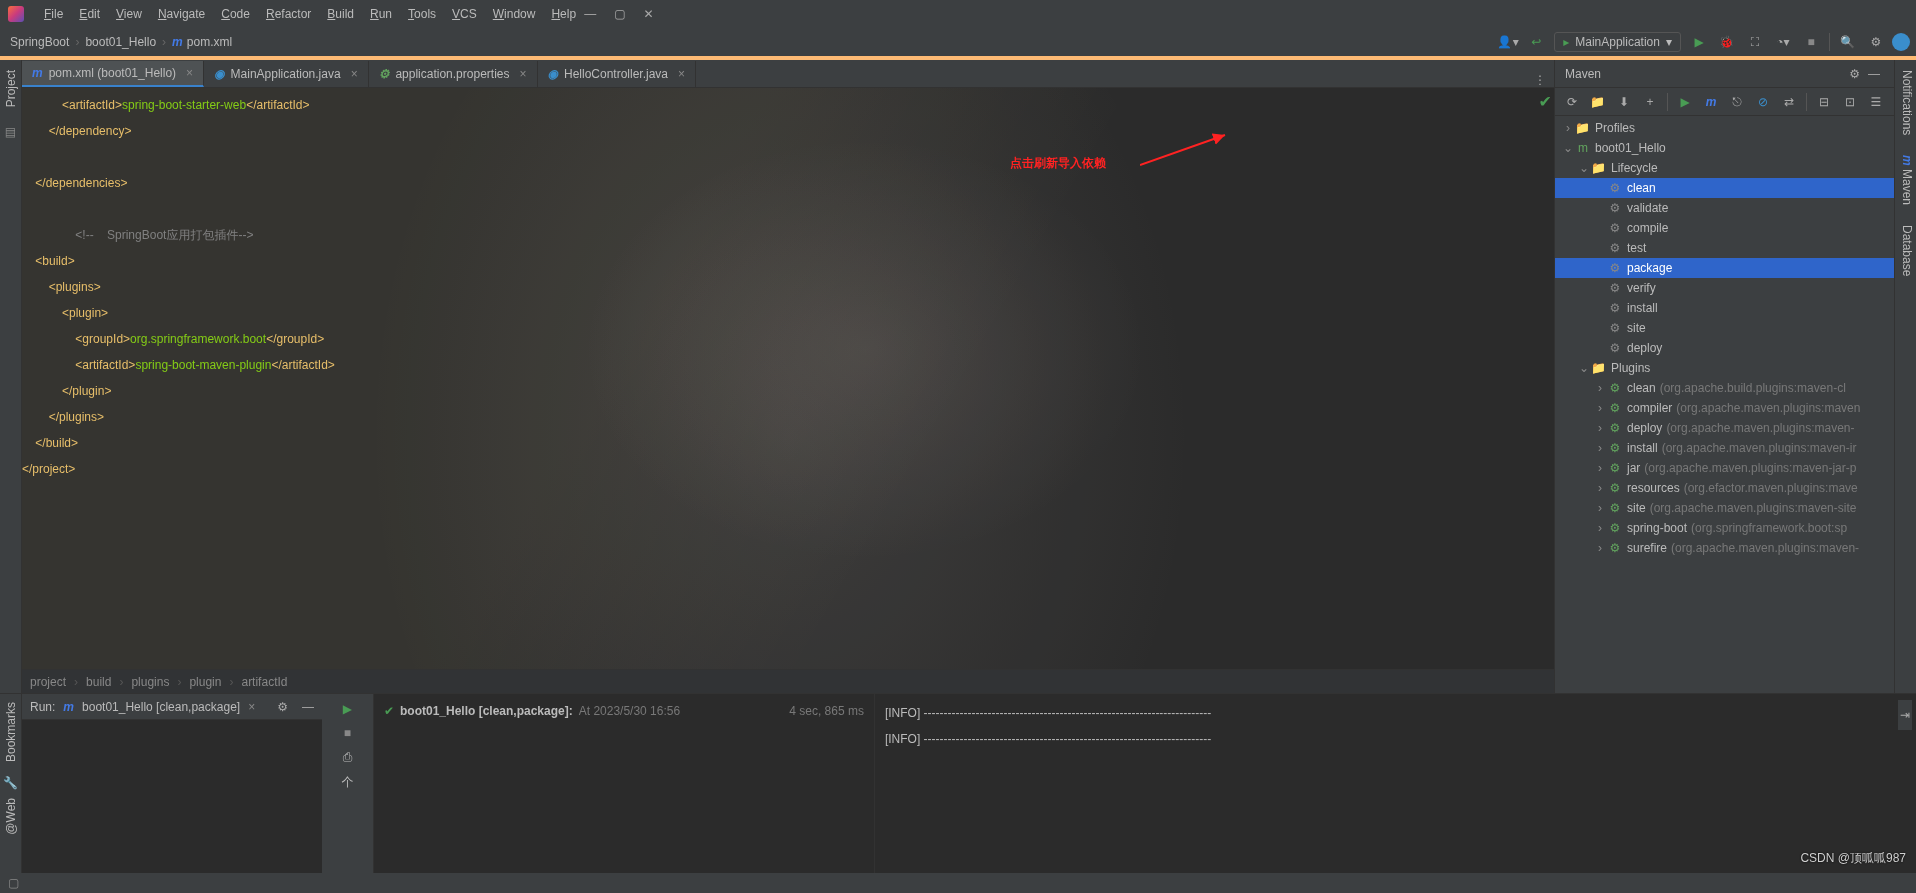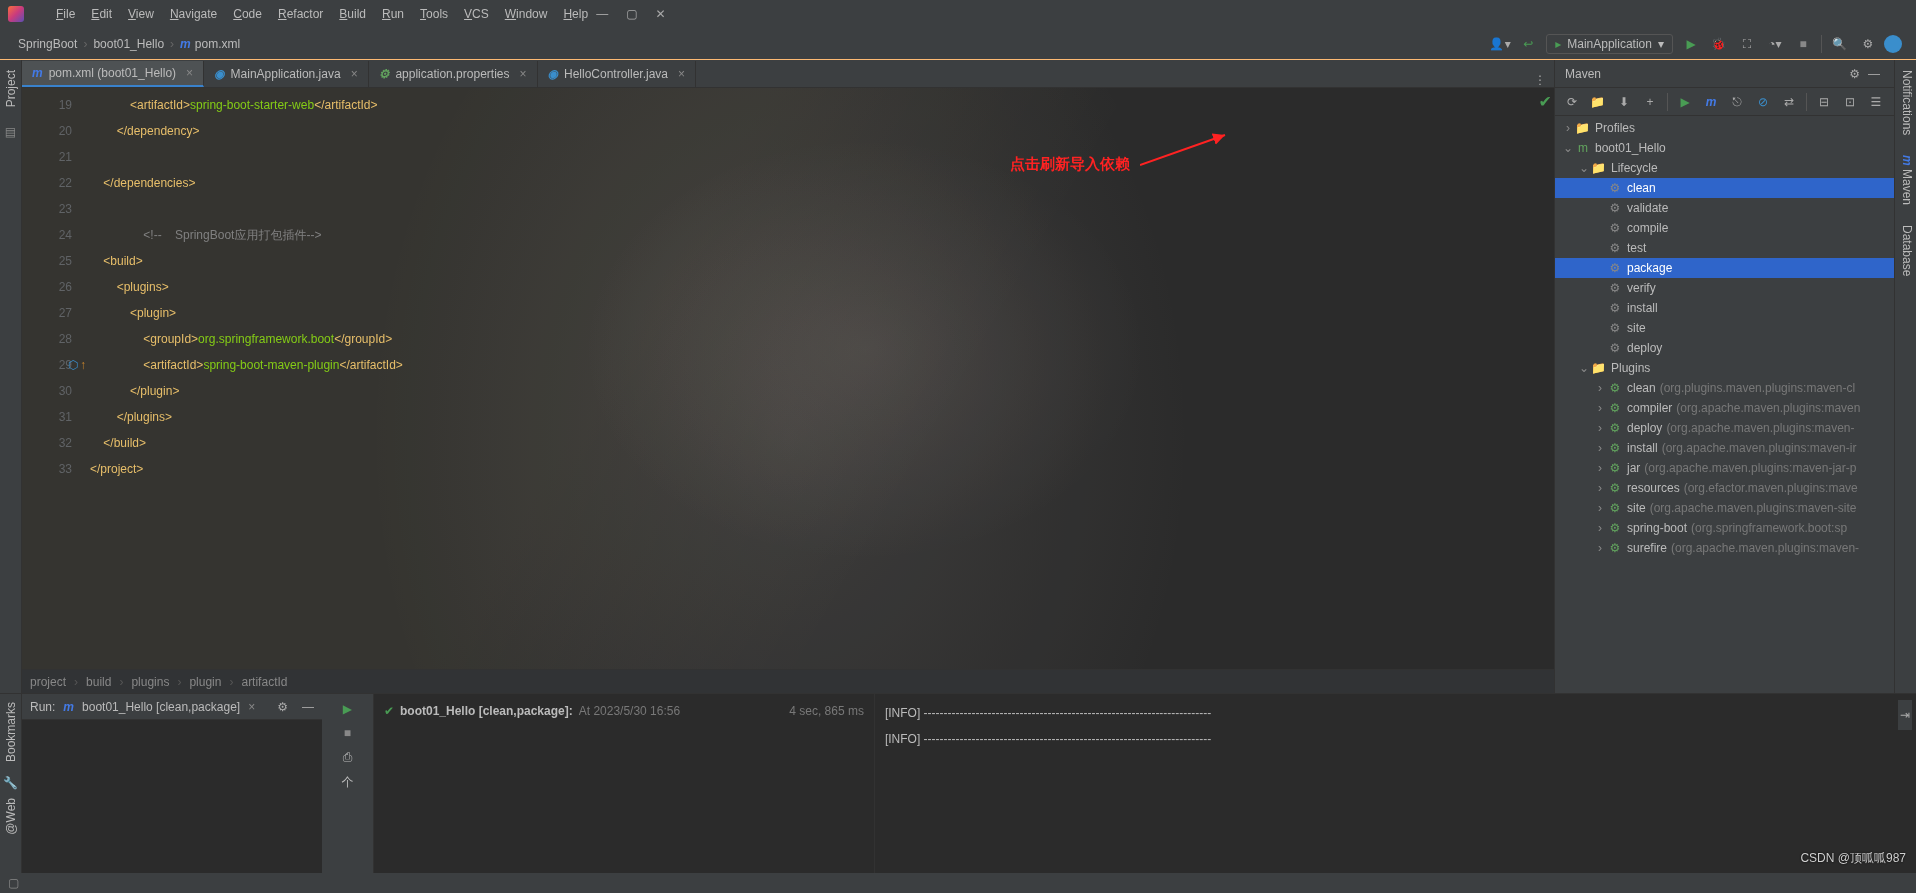--- a/index.html
+++ b/index.html
@@ -3,21 +3,21 @@
 <meta charset="utf-8">
 <style>
 *{margin:0;padding:0;box-sizing:border-box;font-family:"Segoe UI",sans-serif;font-size:12px;user-select:none}
 body{background:#2b2b2b;color:#bbb;width:1916px;height:893px;overflow:hidden;position:relative;display:flex;flex-direction:column}
 .menubar{height:28px;background:#3c3f41;display:flex;align-items:center;padding:0 8px;color:#bbb}
 .menubar .logo{width:16px;height:16px;margin-right:12px;background:linear-gradient(135deg,#fa6e3d,#c93b7e,#5b4fb5);border-radius:3px}
 .menubar .menu-item{padding:0 8px;cursor:pointer}
 .menubar .menu-item u{text-decoration:underline}
 .menubar .title-center{flex:1;text-align:center;color:#888}
 .menubar .win-controls{display:flex;gap:18px;padding-right:6px;color:#aaa}
-.navbar{height:32px;background:#3c3f41;display:flex;align-items:center;padding:0 12px;border-bottom:1px solid #fdba74}
+.navbar{height:32px;background:#3c3f41;display:flex;align-items:center;padding:0 4px;border-bottom:4px solid #fdba74}
 .navbar .crumb{color:#bbb;padding:0 6px}
 .navbar .crumb.sep{color:#666;padding:0}
 .navbar .m-icon{color:#437ae6;font-weight:bold;font-style:italic;margin-right:4px}
 .navbar .spacer{flex:1}
 .navbar .btn{width:24px;height:24px;display:flex;align-items:center;justify-content:center;cursor:pointer;color:#aaa;margin:0 2px}
 .navbar .run-config{background:#3c3f41;border:1px solid #555;border-radius:3px;padding:2px 8px;display:flex;align-items:center;gap:6px;margin:0 4px}
 .main{flex:1;display:flex;position:relative;min-height:0}
 .left-gutter{width:22px;background:#3c3f41;display:flex;flex-direction:column;align-items:center;border-right:1px solid #323232}
 .left-gutter .tab{writing-mode:vertical-rl;transform:rotate(180deg);padding:10px 2px;color:#bbb;cursor:pointer}
 .left-gutter .icon-folder{margin-top:8px;color:#888}
@@ -73,30 +73,30 @@
 .run-sidebar{width:52px;background:#3c3f41;display:flex;flex-direction:column;align-items:center;gap:10px;padding-top:8px;border-right:1px solid #323232}
 .run-sidebar .play{color:#499c54}
 .run-tree{width:500px;padding:6px 10px;color:#bbb}
 .run-tree .row{display:flex;align-items:center;gap:6px;height:22px}
 .run-tree .check{color:#499c54}
 .run-tree .gray{color:#787878}
 .run-tree .timing{margin-left:auto;color:#787878}
 .run-console{flex:1;padding:6px 10px;font-family:Consolas,monospace;font-size:13px;line-height:26px;color:#bbb;border-left:1px solid #323232;position:relative}
 .run-console .fold{position:absolute;right:4px;top:6px;color:#aaa;background:#3c3f41;padding:2px}
 .statusbar{height:20px;background:#3c3f41;display:flex;align-items:center;padding:0 8px;color:#888}
-.annotation{position:absolute;color:#f22;font-size:15px;font-weight:bold;pointer-events:none}
+.annotation{position:absolute;color:#f22;font-size:12px;font-weight:bold;pointer-events:none}
 .arrow{position:absolute;pointer-events:none}
 .watermark{position:absolute;right:10px;bottom:26px;color:#d0d0d0;text-shadow:0 0 2px #000}
 </style>
 </head>
 <body>
 
 <div class="menubar">
   <div class="logo"></div>
-  <div id="menu-items" style="display: flex; margin-left: 12px;">
+  <div id="menu-items" style="display: flex;">
       <span class="menu-item"><u>F</u>ile</span>
       <span class="menu-item"><u>E</u>dit</span>
       <span class="menu-item"><u>V</u>iew</span>
       <span class="menu-item"><u>N</u>avigate</span>
       <span class="menu-item"><u>C</u>ode</span>
       <span class="menu-item"><u>R</u>efactor</span>
       <span class="menu-item"><u>B</u>uild</span>
       <span class="menu-item"><u>R</u>un</span>
       <span class="menu-item"><u>T</u>ools</span>
       <span class="menu-item"><u>V</u>CS</span>
@@ -163,37 +163,20 @@
             <span class="tab-icon java">◉</span>
             <span>HelloController.java</span>
             <span class="close">×</span>
           </div>
         </div>
       <div class="tab-more">⋮</div>
     </div>
     <div class="editor">
       <div class="bg-art"></div>
       <div class="code">
-        <div class="gutter" id="gutter">
-            <div>19</div>
-            <div>20</div>
-            <div>21</div>
-            <div>22</div>
-            <div>23</div>
-            <div>24</div>
-            <div>25</div>
-            <div>26</div>
-            <div>27</div>
-            <div>28</div>
-            <div>29<span style="position:absolute;left:46px;color:#3a8ecc">⬡</span><span style="position:absolute;left:58px;color:#c9852b">↑</span></div>
-            <div>30</div>
-            <div>31</div>
-            <div>32</div>
-            <div>33</div>
-          </div>
         <div class="lines" id="lines"><div>            <span class="tag">&lt;artifactId&gt;</span><span class="text">spring-boot-starter-web</span><span class="tag">&lt;/artifactId&gt;</span></div><div>        <span class="tag">&lt;/dependency&gt;</span></div><div>&nbsp;</div><div>    <span class="tag">&lt;/dependencies&gt;</span></div><div>&nbsp;</div><div>                <span class="comment">&lt;!--    SpringBoot应用打包插件--&gt;</span></div><div>    <span class="tag">&lt;build&gt;</span></div><div>        <span class="tag">&lt;plugins&gt;</span></div><div>            <span class="tag">&lt;plugin&gt;</span></div><div>                <span class="tag">&lt;groupId&gt;</span><span class="text">org.springframework.boot</span><span class="tag">&lt;/groupId&gt;</span></div><div>                <span class="tag">&lt;artifactId&gt;</span><span class="text">spring-boot-maven-plugin</span><span class="tag">&lt;/artifactId&gt;</span></div><div>            <span class="tag">&lt;/plugin&gt;</span></div><div>        <span class="tag">&lt;/plugins&gt;</span></div><div>    <span class="tag">&lt;/build&gt;</span></div><div><span class="tag">&lt;/project&gt;</span></div></div>
       </div>
       <div class="marker">✔</div>
     </div>
     <div class="editor-breadcrumb" id="editor-breadcrumb">
         <span>project</span>
         <span class="sep">›</span>
         <span>build</span>
         <span class="sep">›</span>
         <span>plugins</span>
@@ -300,21 +283,21 @@
         </div>
         <div class="tree-row" style="padding-left: 22px;">
           <span class="exp">⌄</span>
           <span class="ticon folder">📁</span>
           <span>Plugins</span>
         </div>
         <div class="tree-row" style="padding-left: 38px;">
           <span class="exp">›</span>
           <span class="ticon m-ic">⚙</span>
           <span>clean</span>
-          <span class="gray"> (org.plugins.maven.plugins:maven-cl</span>
+          <span class="gray"> (org.apache.build.plugins:maven-cl</span>
         </div>
         <div class="tree-row" style="padding-left: 38px;">
           <span class="exp">›</span>
           <span class="ticon m-ic">⚙</span>
           <span>compiler</span>
           <span class="gray"> (org.apache.maven.plugins:maven</span>
         </div>
         <div class="tree-row" style="padding-left: 38px;">
           <span class="exp">›</span>
           <span class="ticon m-ic">⚙</span>

